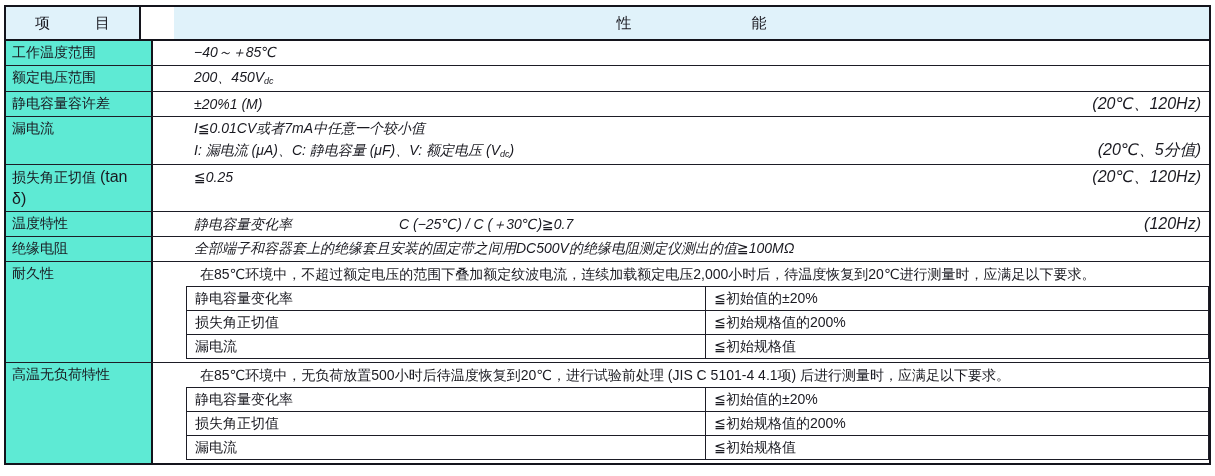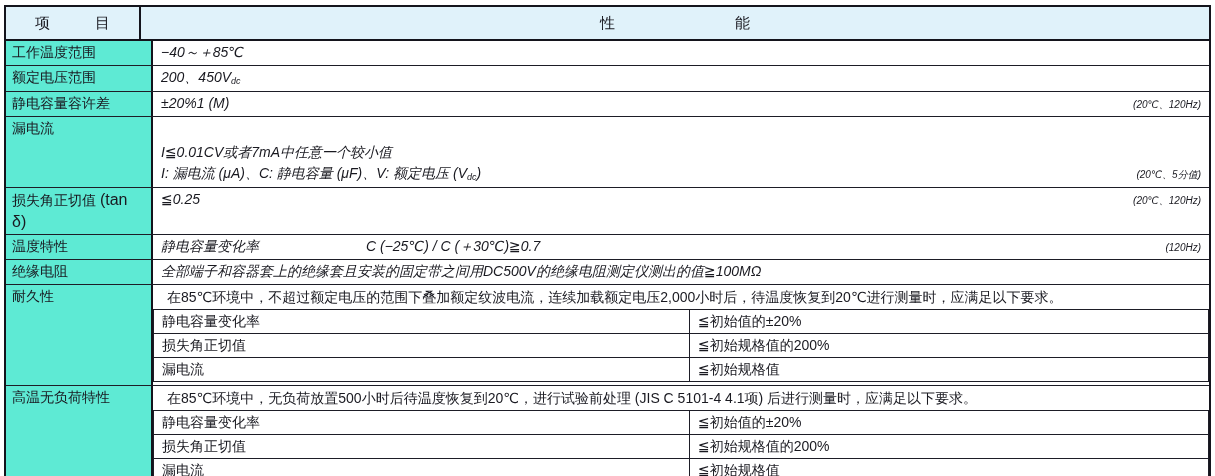--- a/index.html
+++ b/index.html
@@ -8,21 +8,21 @@
     font-family:"Liberation Sans","DejaVu Sans",sans-serif;
     color:#191920;
     -webkit-font-smoothing:antialiased;
   }
   .spec-table{
     position:absolute;left:4px;top:5px;width:1203px;
     border:2.5px solid #14141c;
     background:#ffffff;
     font-size:14px;
   }
-  .row{display:flex;border-bottom:1px solid #1d1d26;}
+  .row{display:flex;border-bottom:1px solid #1d1d26;gap:33px;}
   .row:last-child{border-bottom:none;}
   .row.header{border-bottom:2px solid #14141c;}
   .cell-label{
     width:133px;flex:0 0 133px;
     background:#5eead4;
     border-right:2px solid #14141c;
     padding:1px 6px;
     line-height:21px;
   }
   .cell-value{
@@ -35,40 +35,40 @@
   .hdr .cell-label,.hdr-perf{
     background:#e0f2fa;
     text-align:center;
     font-size:15px;
     line-height:32px;
     padding:0;
   }
   .hdr-perf{flex:1;}
   .vline{display:flex;align-items:baseline;font-style:italic;}
   .vline .note{margin-left:auto;white-space:nowrap;}
-  .note{font-size:10px;}
+  .note{font-size:16px;}
   .small-suffix{font-size:16px;}
   .subscript{font-size:9px;position:relative;bottom:-2px;letter-spacing:0;}
   .fixed-sublabel{display:inline-block;width:205px;}
   .desc{padding:1px 14px;line-height:22px;}
   table.criteria{
     border-collapse:collapse;
     margin:0 0 3px 0;
     font-size:14px;
   }
   table.criteria td{
     border:1px solid #1d1d26;
     height:23px;
     padding:0 8px;
     line-height:23px;
   }
   table.criteria td.c1{width:203px;min-width:203px;}
   table.criteria td.c2{width:196px;min-width:196px;}
   .h22{min-height:22px;}
-  .h44{min-height:44px;margin-top:24px;}
+  .h44{min-height:44px;}
 </style>
 </head>
 <body>
 
 <div class="spec-table">
 
   <div class="row header hdr">
     <div class="cell-label">项　　　目</div>
     <div class="hdr-perf">性　　　　　　　　能</div>
   </div>

